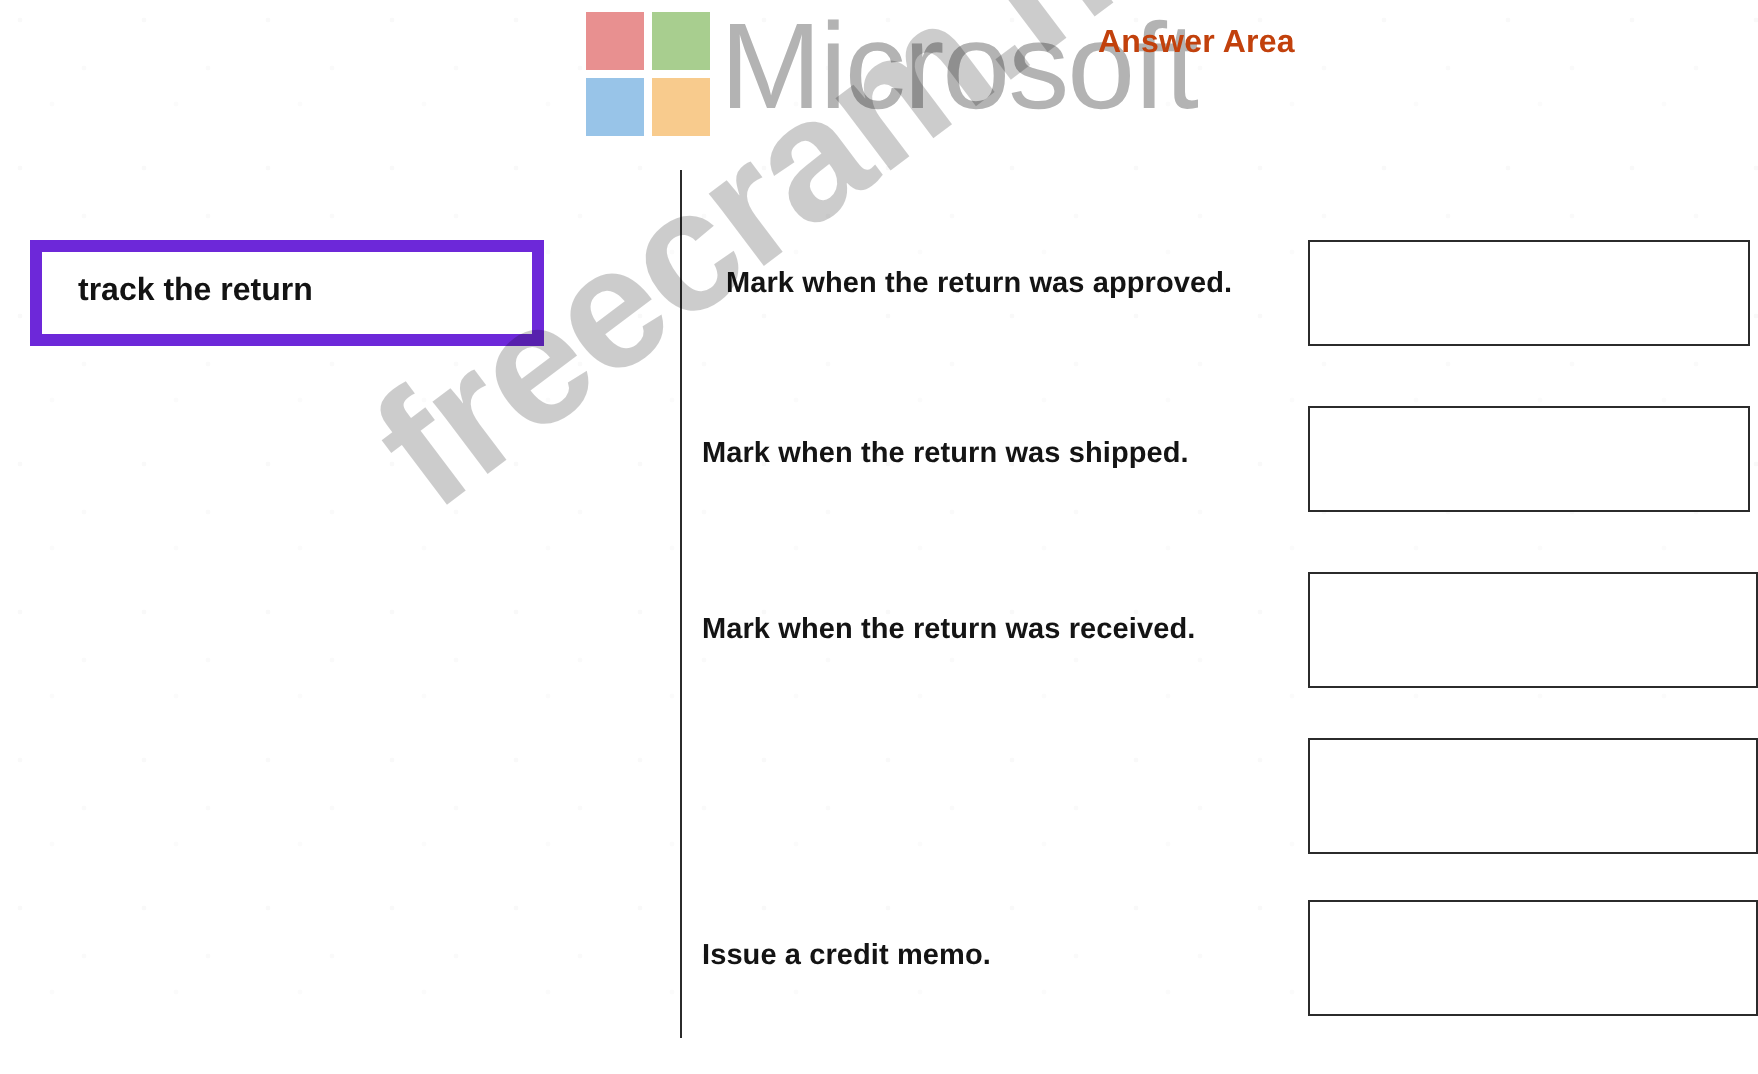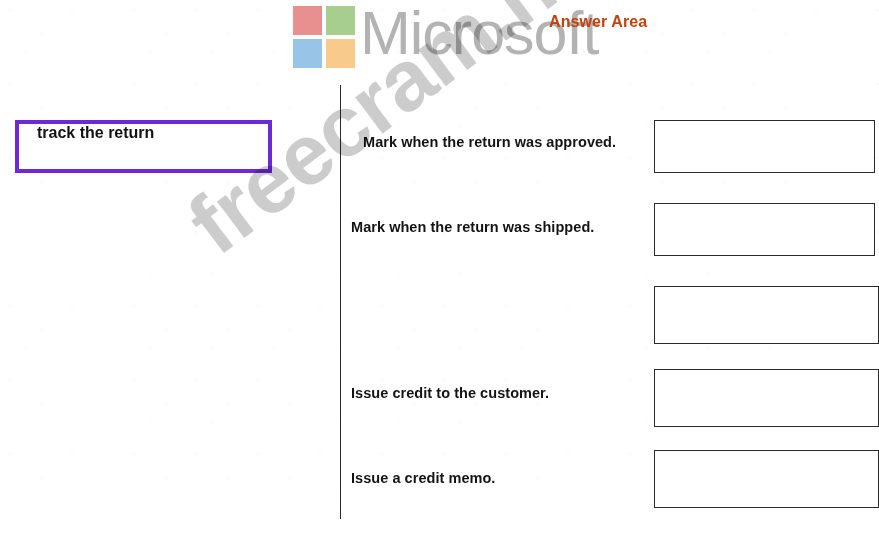--- a/index.html
+++ b/index.html
@@ -81,28 +81,29 @@
     width: 1px;
     height: 452px;
     background: #2b2b2b;
   }
 
   
   .option-box {
     position: absolute;
     left: 15px;
     width: 257px;
-    border: 4px solid #6d28d9;
+    border: 6px solid #6d28d9;
     background: #ffffff;
     box-sizing: border-box;
     font-size: 16px;
     font-weight: bold;
     color: #131313;
     line-height: 1.18;
     display: flex;
+    align-items: center;
   }
   #option-box-0 {
     top: 120px;
     height: 53px;
     padding-left: 18px;
   }
   #option-box-1 {
     top: 190px;
     height: 53px;
     padding-left: 5px;
@@ -171,21 +172,21 @@
   <div id="answer-area-title">Answer Area</div>
 
   <div id="divider"></div>
 
   <div class="option-box" id="option-box-0">
     <span>track the return</span>
   </div>
 
   <div class="step-label" id="step-label-0">Mark when the return was approved.</div>
   <div class="step-label" id="step-label-1">Mark when the return was shipped.</div>
-  <div class="step-label" id="step-label-3">Issue credit to the customer.</div>
+  <div class="step-label" id="step-label-2">Mark when the return was received.</div>
   <div class="step-label" id="step-label-4">Issue a credit memo.</div>
 
   <div class="answer-box" id="answer-box-0">
     <span></span>
   </div>
   <div class="answer-box" id="answer-box-1">
     <span></span>
   </div>
   <div class="answer-box" id="answer-box-2">
     <span></span>

